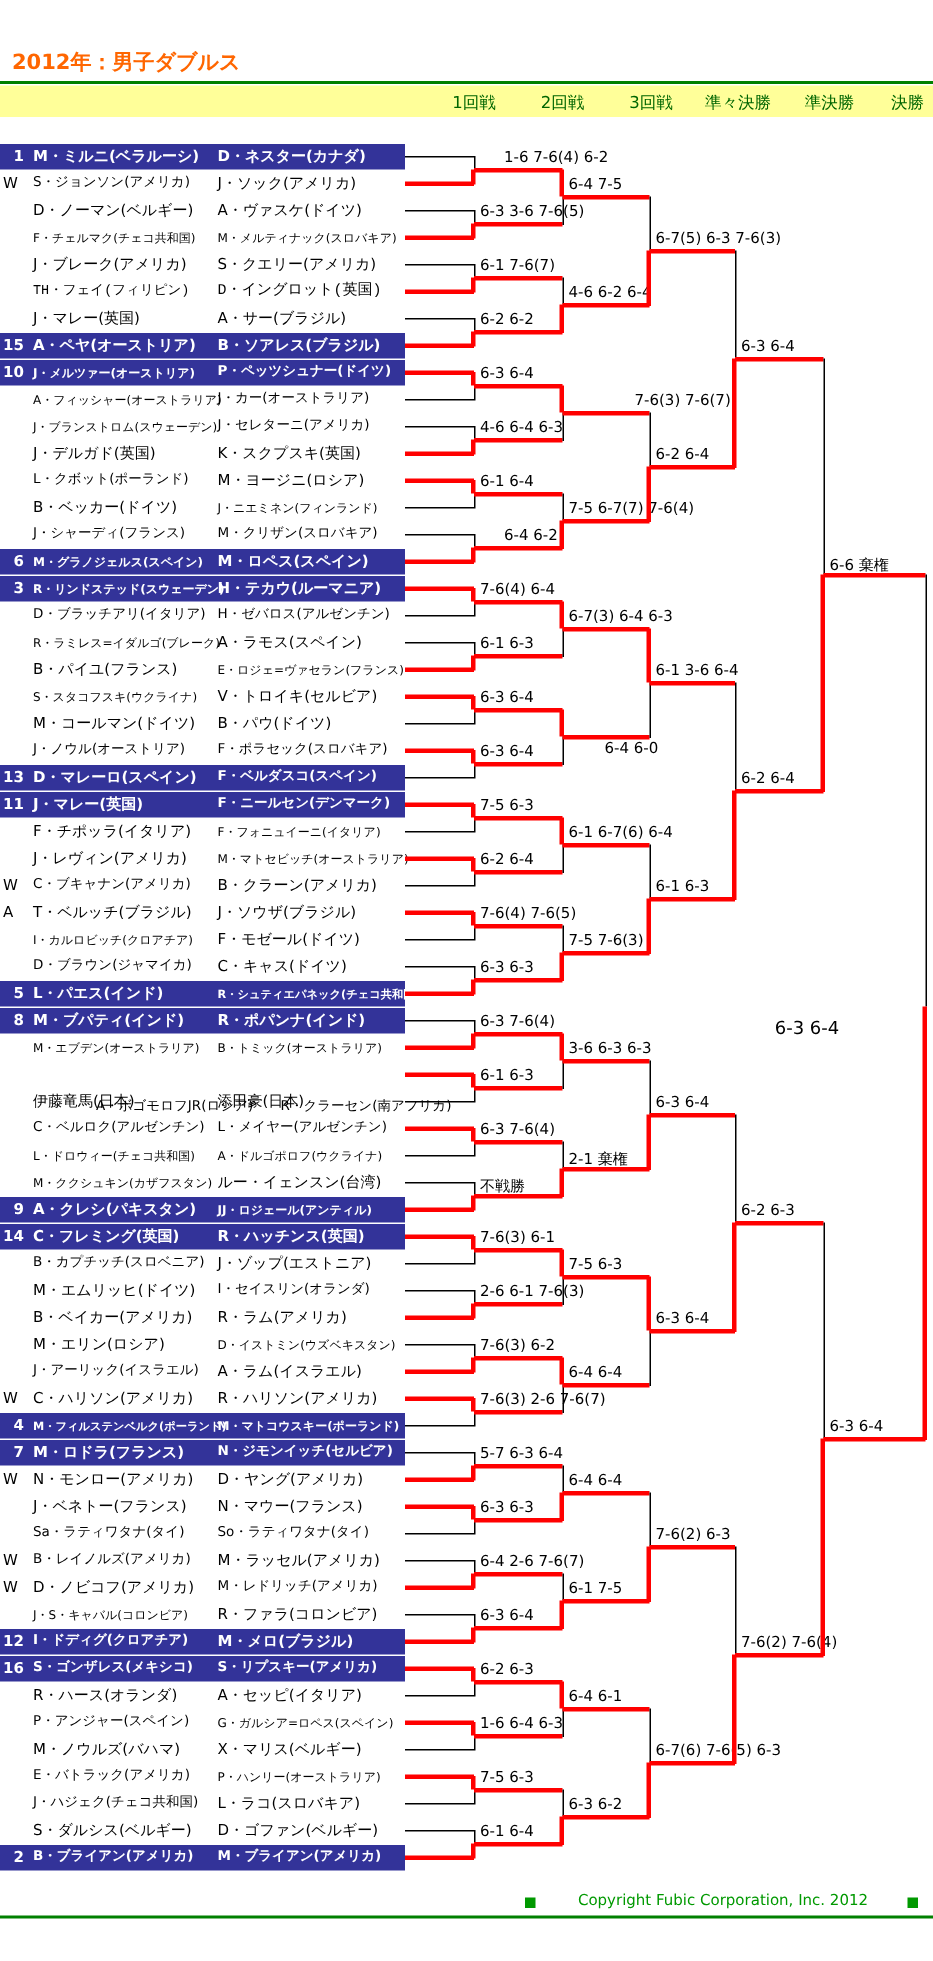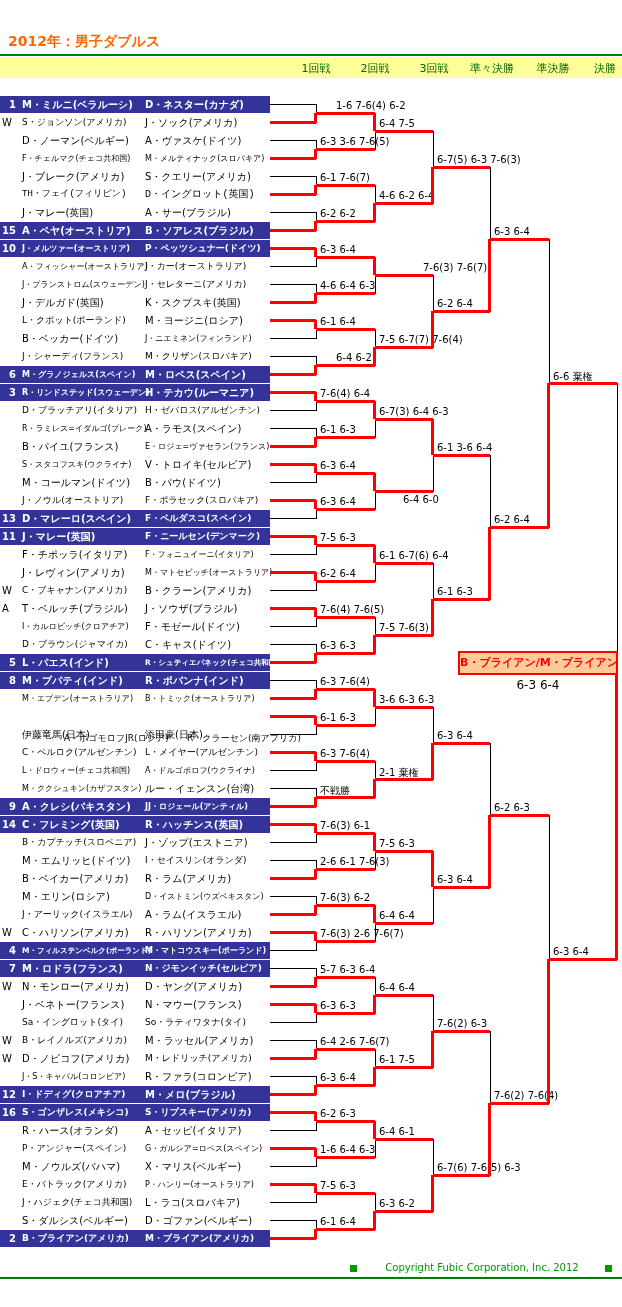--- a/index.html
+++ b/index.html
@@ -262,21 +262,21 @@
       <div class="team" style="top: 978px;">
         <span class="pfx">W</span>
         <span class="p1">N・モンロー(アメリカ)</span>
         <span class="p2">D・ヤング(アメリカ)</span>
       </div>
       <div class="team" style="top: 996px;">
         <span class="p1">J・ベネトー(フランス)</span>
         <span class="p2">N・マウー(フランス)</span>
       </div>
       <div class="team" style="top: 1014px;">
-        <span class="p1 f9">Sa・イングロット(タイ)</span>
+        <span class="p1 f9">Sa・ラティワタナ(タイ)</span>
         <span class="p2 f9">So・ラティワタナ(タイ)</span>
       </div>
       <div class="team" style="top: 1032px;">
         <span class="pfx">W</span>
         <span class="p1 f9">B・レイノルズ(アメリカ)</span>
         <span class="p2">M・ラッセル(アメリカ)</span>
       </div>
       <div class="team" style="top: 1050px;">
         <span class="pfx">W</span>
         <span class="p1">D・ノビコフ(アメリカ)</span>
@@ -636,20 +636,19 @@
       <div class="ln hr" style="left: 549px; top: 382px; width: 68px;"></div>
       <div class="sc" style="left: 553px; top: 370px;">6-6 棄権</div>
       <div class="ln vb" style="left: 549px; top: 815px; height: 144px;"></div>
       <div class="ln vr" style="left: 547px; top: 959px; height: 145px;"></div>
       <div class="ln hr" style="left: 549px; top: 958px; width: 68px;"></div>
       <div class="sc" style="left: 553px; top: 946px;">6-3 6-4</div>
       <div class="ln vb" style="left: 617px; top: 383px; height: 288px;"></div>
       <div class="ln vr" style="left: 615px; top: 671px; height: 289px;"></div>
     </div>
 
-  <div id="champ">B・ブライアン/M・ブライアン</div>
   <div id="champ-score">6-3 6-4</div>
 
   <div class="gsq" id="gsq-l"></div>
   <div id="copyright">Copyright Fubic Corporation, Inc. 2012</div>
   <div class="gsq" id="gsq-r"></div>
   <div id="botline"></div>
 </div>
 
 </body></html>

